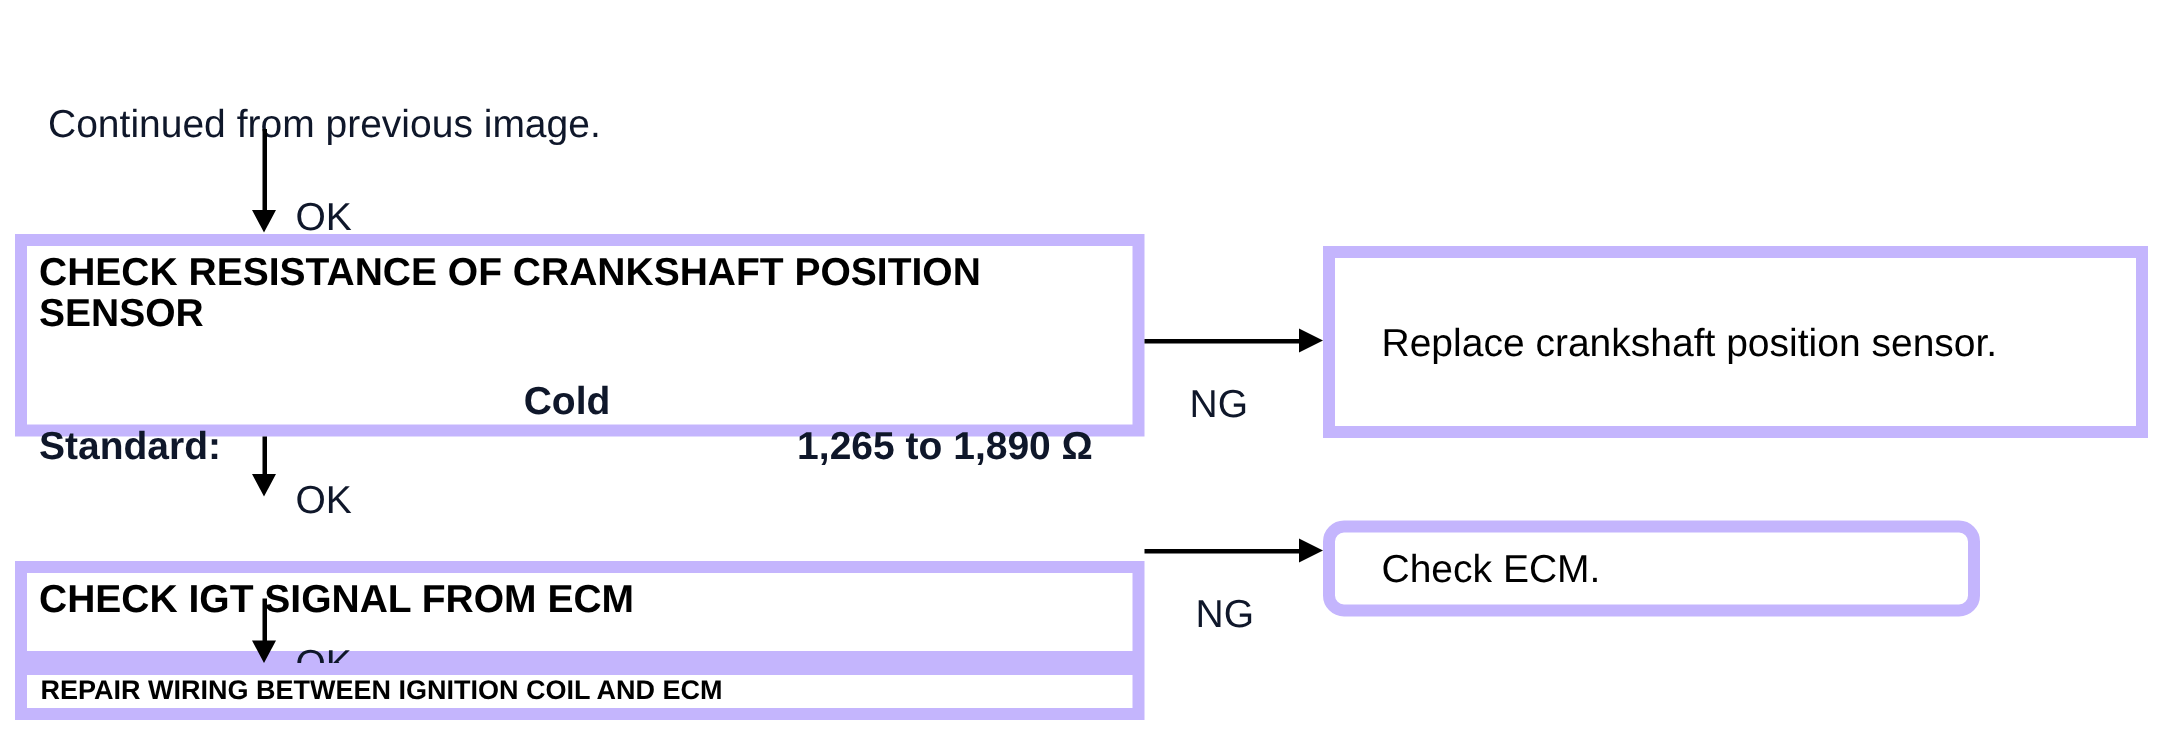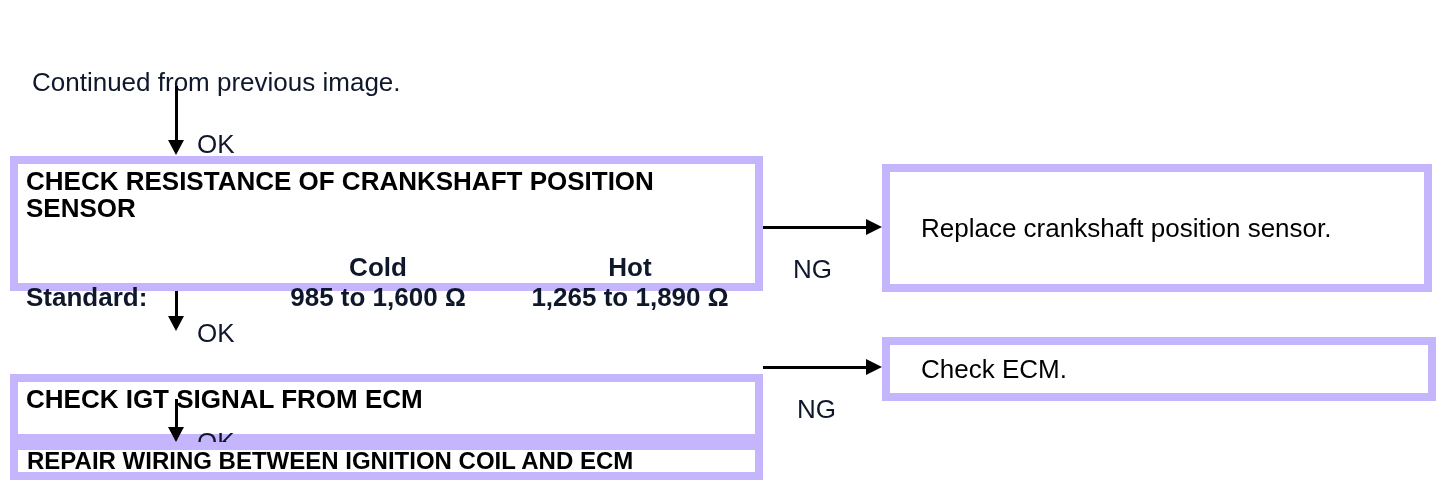--- a/index.html
+++ b/index.html
@@ -63,43 +63,41 @@
     left: 8px;
     top: 4px;
     right: 8px;
     font-size: 26px;
     line-height: 27px;
     font-weight: bold;
     white-space: normal;
   }
   .bottom-box {
     display: flex;
-    align-items: center;
+    align-items: flex-start;
     padding-left: 9px;
-    font-size: 24px;
+    font-size: 18px;
     font-weight: bold;
   }
 </style>
 </head>
 <body>
 
 <div class="canvas">
 
   <div class="txt" style="left:32px; top:43px;">Continued from previous image.</div>
 
   <div class="vline" style="left:175px; top:86px; height:56px;"></div>
   <div class="arrow-down" style="left:168px; top:140px;"></div>
   <div class="txt" style="left:197px; top:105px;">OK</div>
 
   <div class="box" style="left:10px; top:156px; width:753px; height:135px;">
     <div class="step-title">CHECK RESISTANCE OF CRANKSHAFT POSITION SENSOR</div>
     <div class="txt bold" style="left:8px; top:94px;">Standard:</div>
     <div class="txt bold center" style="left:250px; top:64px; width:220px;">Cold</div>
-    <div class="txt bold center" style="left:250px; top:94px; width:220px;">985 to 1,600 Ω</div>
-    <div class="txt bold center" style="left:492px; top:64px; width:240px;">Hot</div>
     <div class="txt bold center" style="left:492px; top:94px; width:240px;">1,265 to 1,890 Ω</div>
   </div>
 
   <div class="hline" style="left:763px; top:226px; width:103px;"></div>
   <div class="arrow-right" style="left:866px; top:219px;"></div>
   <div class="txt" style="left:793px; top:230px;">NG</div>
 
   <div class="box result-box" style="left:882px; top:164px; width:550px; height:128px;">
     <span>Replace crankshaft position sensor.</span>
   </div>
@@ -109,21 +107,21 @@
   <div class="txt" style="left:197px; top:294px;">OK</div>
 
   <div class="box" style="left:10px; top:331px; width:753px; height:68px;margin-top:43px;">
     <div class="step-title">CHECK IGT SIGNAL FROM ECM</div>
   </div>
 
   <div class="hline" style="left:763px; top:366px; width:103px;"></div>
   <div class="arrow-right" style="left:866px; top:359px;"></div>
   <div class="txt" style="left:797px; top:370px;">NG</div>
 
-  <div class="box result-box" style="left:882px; top:337px; width:554px; height:64px;">
+  <div class="box result-box" style="left:882px; top:347px; width:438px; height:64px;border-radius:14px;">
     <span>Check ECM.</span>
   </div>
 
   <div class="vline" style="left:175px; top:399px; height:29px;"></div>
   <div class="arrow-down" style="left:168px; top:427px;"></div>
   <div class="txt" style="left:197px; top:403px;">OK</div>
 
   <div class="box bottom-box" style="left:10px; top:442px; width:753px; height:38px;">
     <span>REPAIR WIRING BETWEEN IGNITION COIL AND ECM</span>
   </div>

